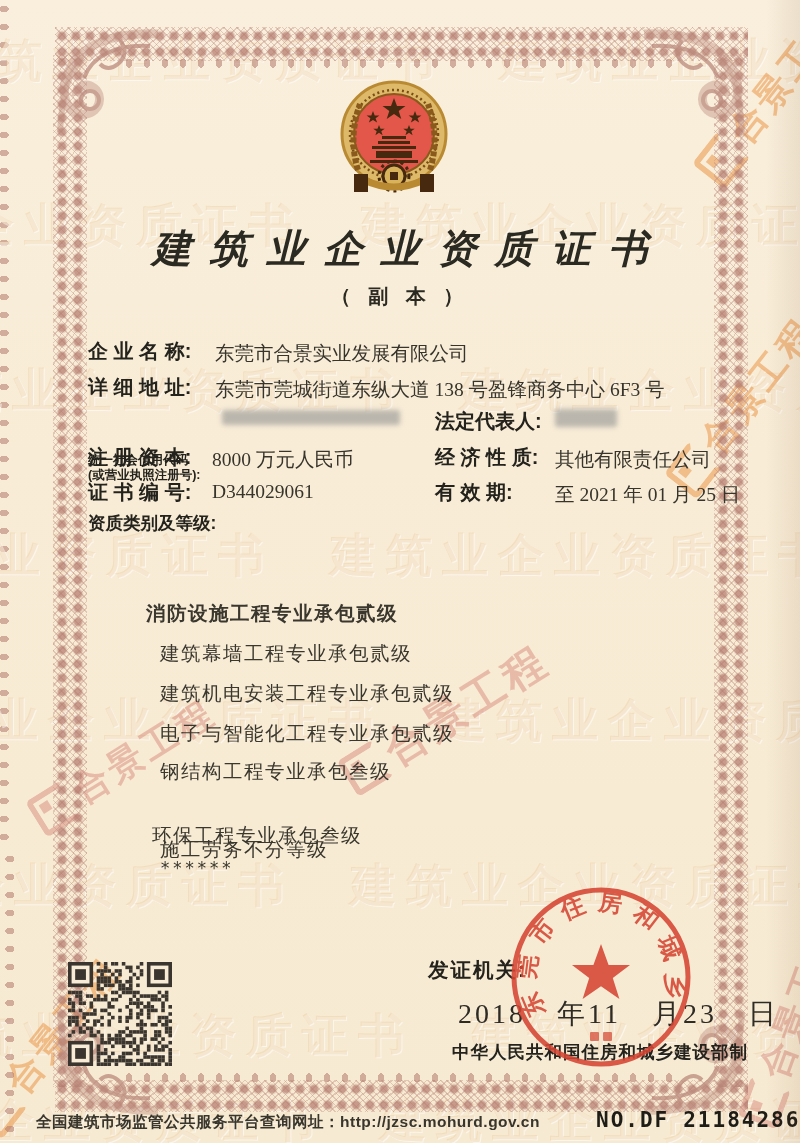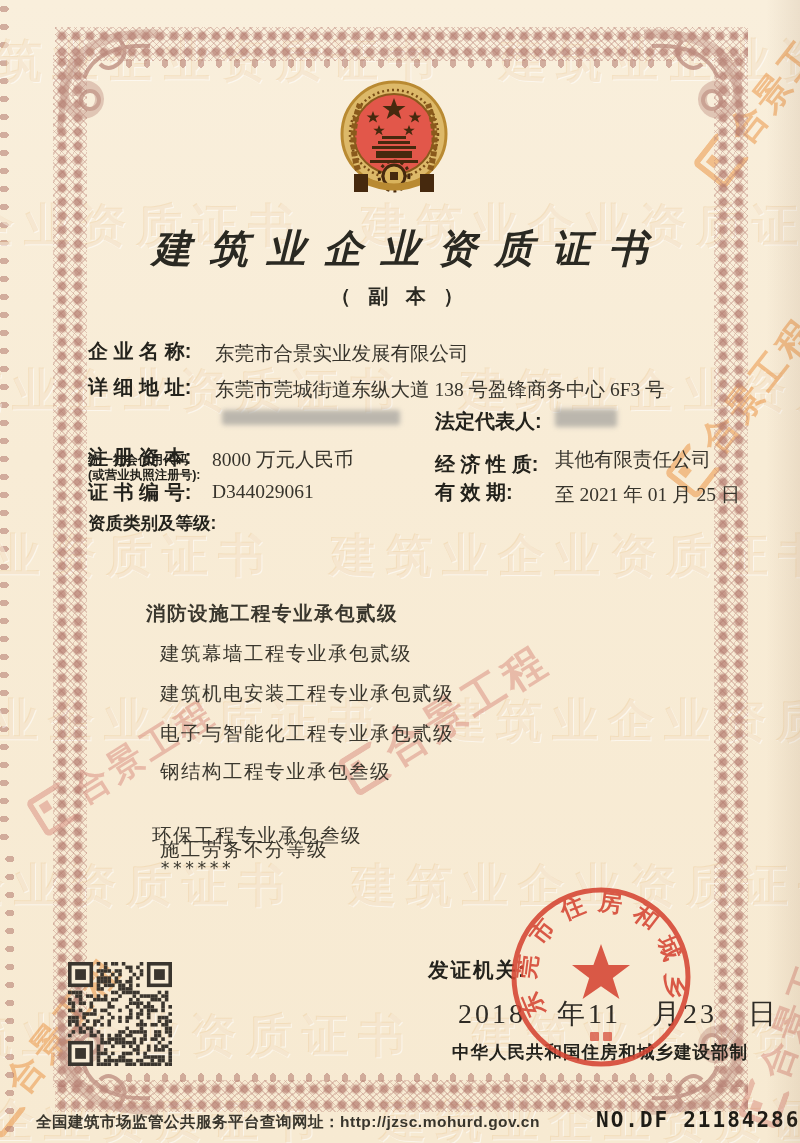--- a/index.html
+++ b/index.html
@@ -209,21 +209,21 @@
     <div>统一社会信用代码</div>
     <div>(或营业执照注册号):</div>
   </div>
   <div class="abs redact" style="left:222px;top:410px;width:178px;height:15px;"></div>
 
   <div class="abs flabel" style="left:435px;top:408px;">法定代表人:</div>
   <div class="abs redact" style="left:555px;top:409px;width:62px;height:18px;"></div>
 
   <div class="abs flabel" style="left:88px;top:444px;">注 册 资 本:</div>
   <div class="abs fvalue" style="left:212px;top:446px;">8000 万元人民币</div>
-  <div class="abs flabel" style="left:435px;top:444px;margin-top:7px;">经 济 性 质:</div>
+  <div class="abs flabel" style="left:435px;top:444px;">经 济 性 质:</div>
   <div class="abs fvalue" style="left:555px;top:446px;">其他有限责任公司</div>
 
   <div class="abs flabel" style="left:88px;top:479px;">证 书 编 号:</div>
   <div class="abs fvalue" style="left:212px;top:481px;">D344029061</div>
   <div class="abs flabel" style="left:435px;top:479px;">有   效   期:</div>
   <div class="abs fvalue" style="left:555px;top:481px;">至 2021 年 01 月 25 日</div>
 
   <div class="abs flabel" style="left:88px;top:511px;font-size:17.5px;">资质类别及等级:</div>
   <div class="abs qitem" style="left:146px;top:600px;font-weight:bold;">消防设施工程专业承包贰级</div>
   <div class="abs qitem" style="left:160px;top:640px;">建筑幕墙工程专业承包贰级</div>

